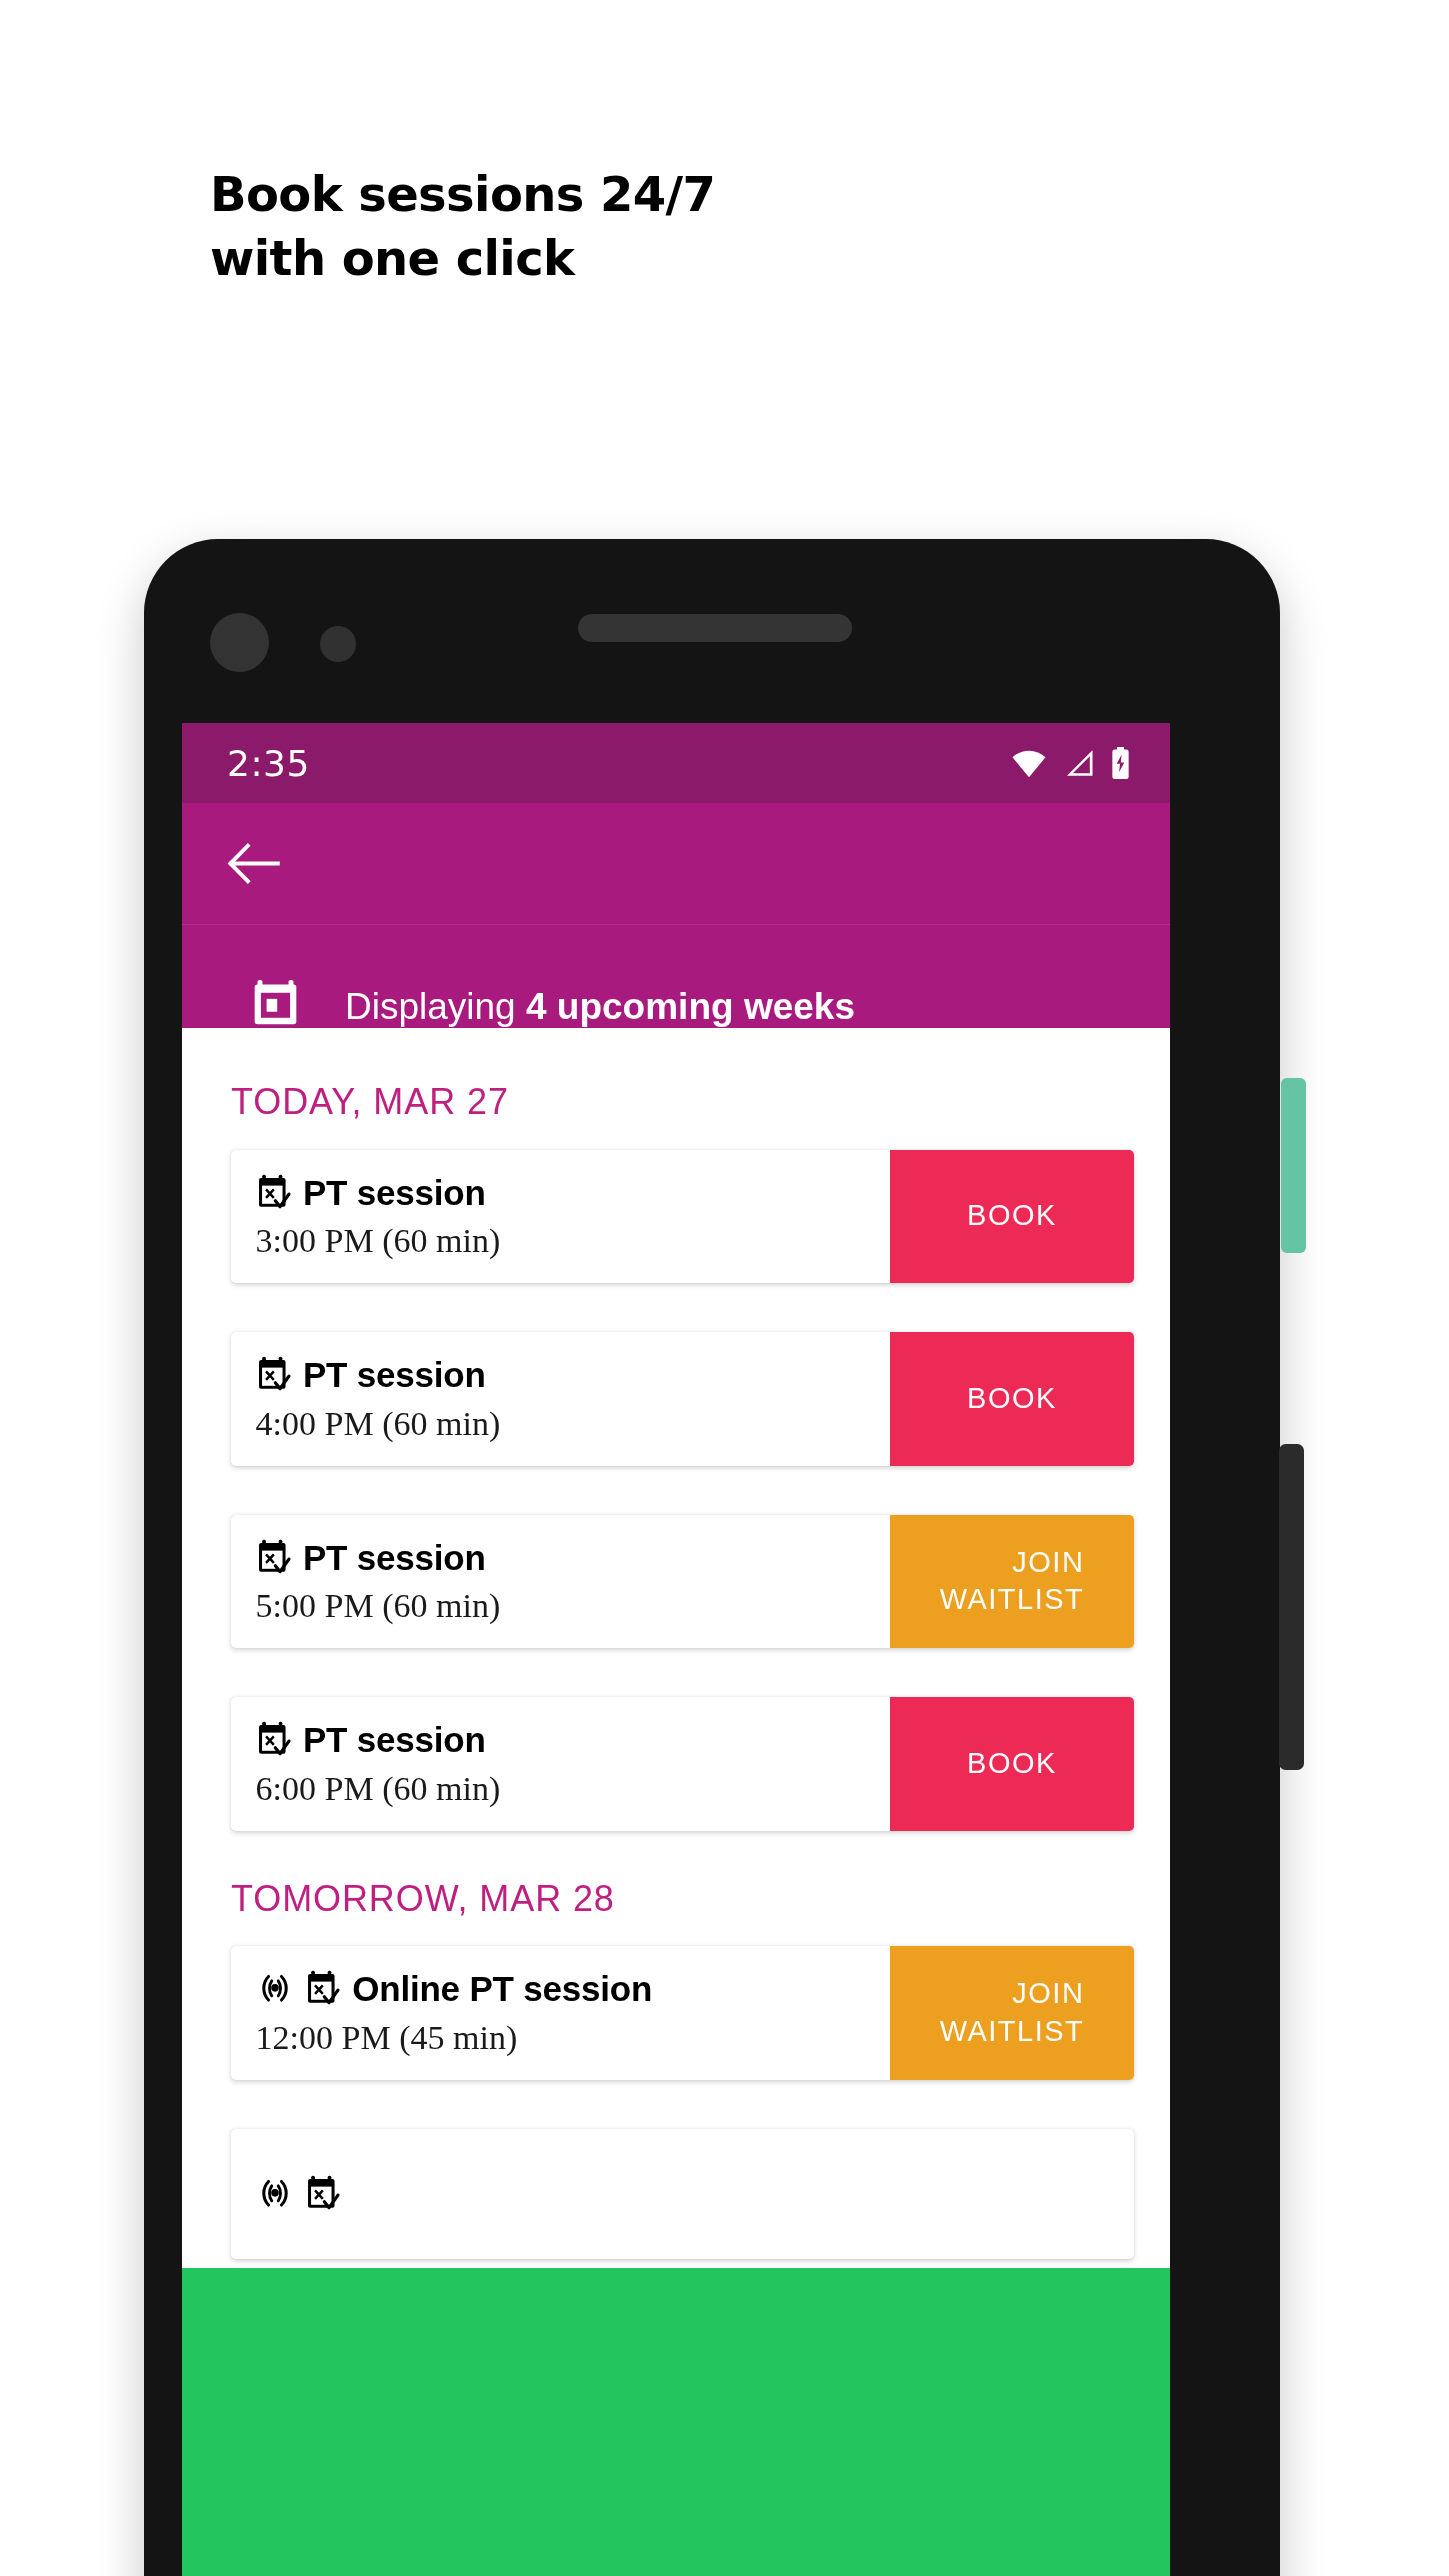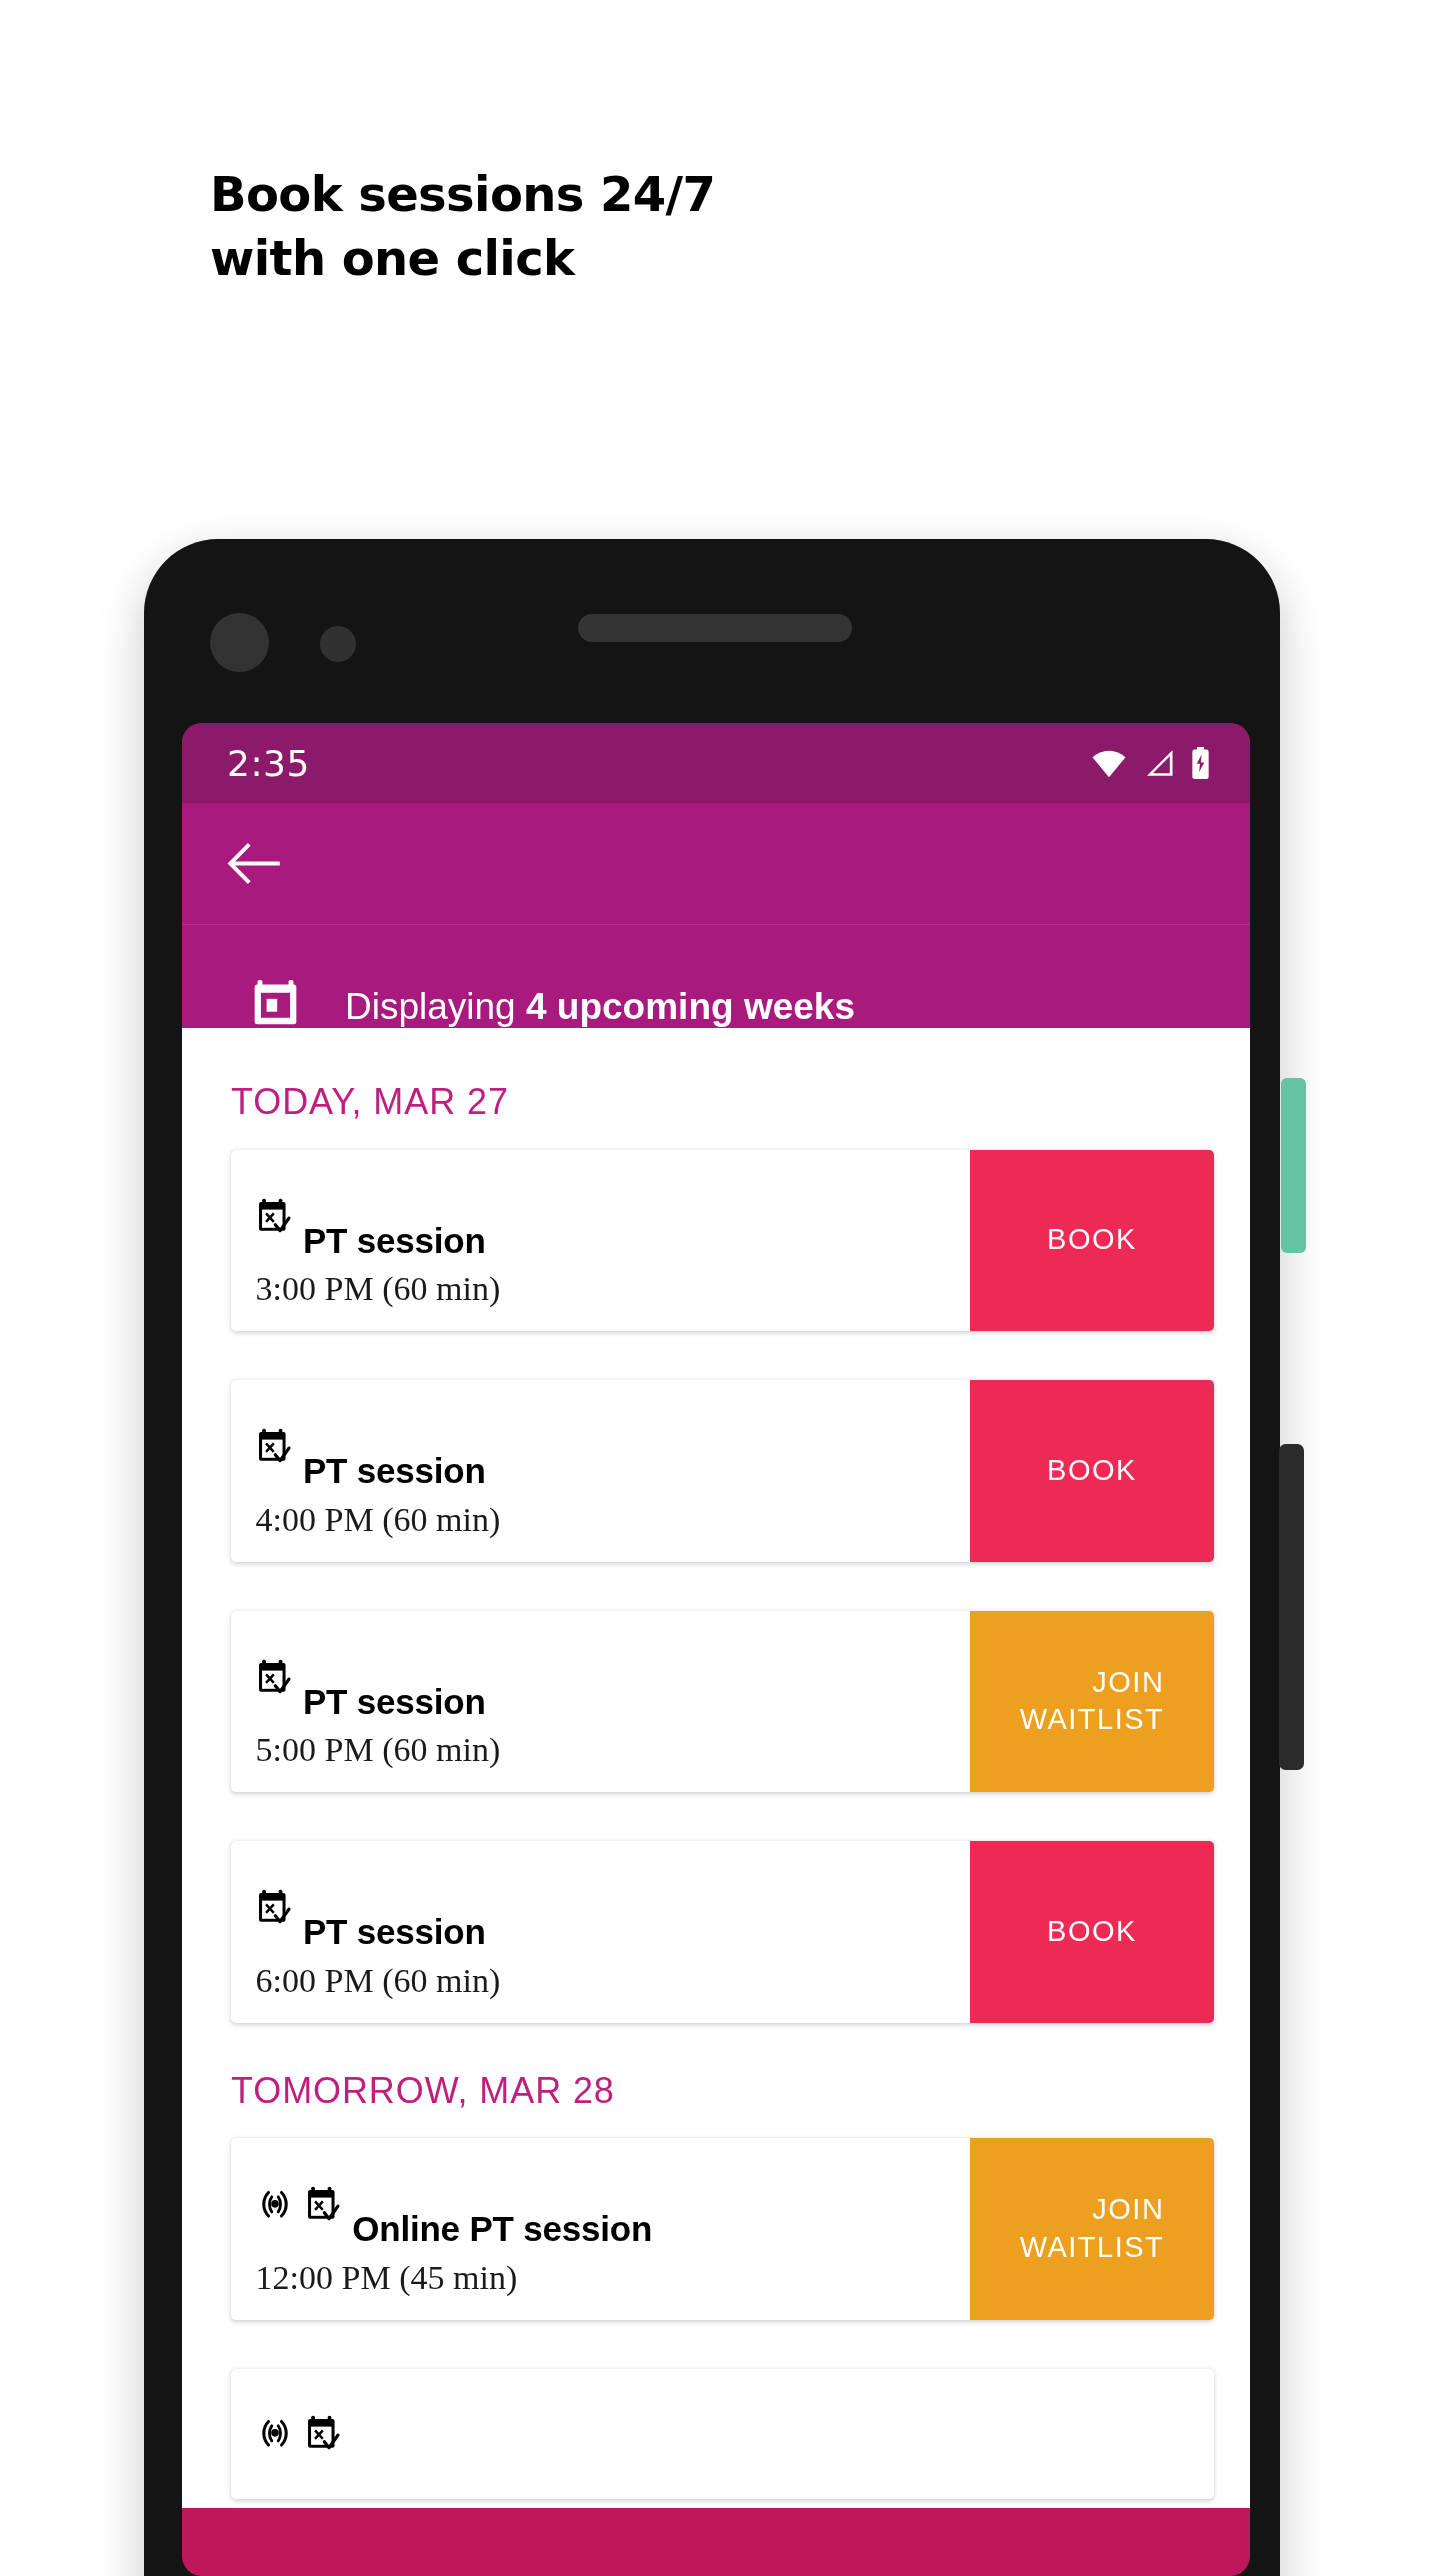--- a/index.html
+++ b/index.html
@@ -88,25 +88,24 @@
     height: 326px;
     border-radius: 6.6px;
     background: #2b2b2b;
   }
 
   
   .screen {
     position: absolute;
     left: 182px;
     top: 723px;
-    width: 1068px;
+    width: 988px;
     height: 1853px;
-    background: #be185d;
+    background: #22c55e;
     overflow: hidden;
-    border-radius: 20px;
   }
 
   
   .statusbar {
     height: 80px;
     background: #8c1a6a;
     display: flex;
     align-items: center;
     justify-content: space-between;
     padding: 0 38px 0 45px;
@@ -212,21 +211,20 @@
     display: flex;
     align-items: center;
     gap: 11.3px;
   }
   .card-title {
     font-size: 35px;
     font-weight: 700;
     color: #000000;
     font-family: "Liberation Sans", sans-serif;
     letter-spacing: -0.2px;
-    margin-top: 48px;
   }
   .card-time {
     font-size: 34px;
     color: #1a1a1a;
     margin-top: 9.5px;
     font-family: Liberation Serif, serif;
   }
   .card-action {
     flex: 0 0 244px;
     display: flex;

